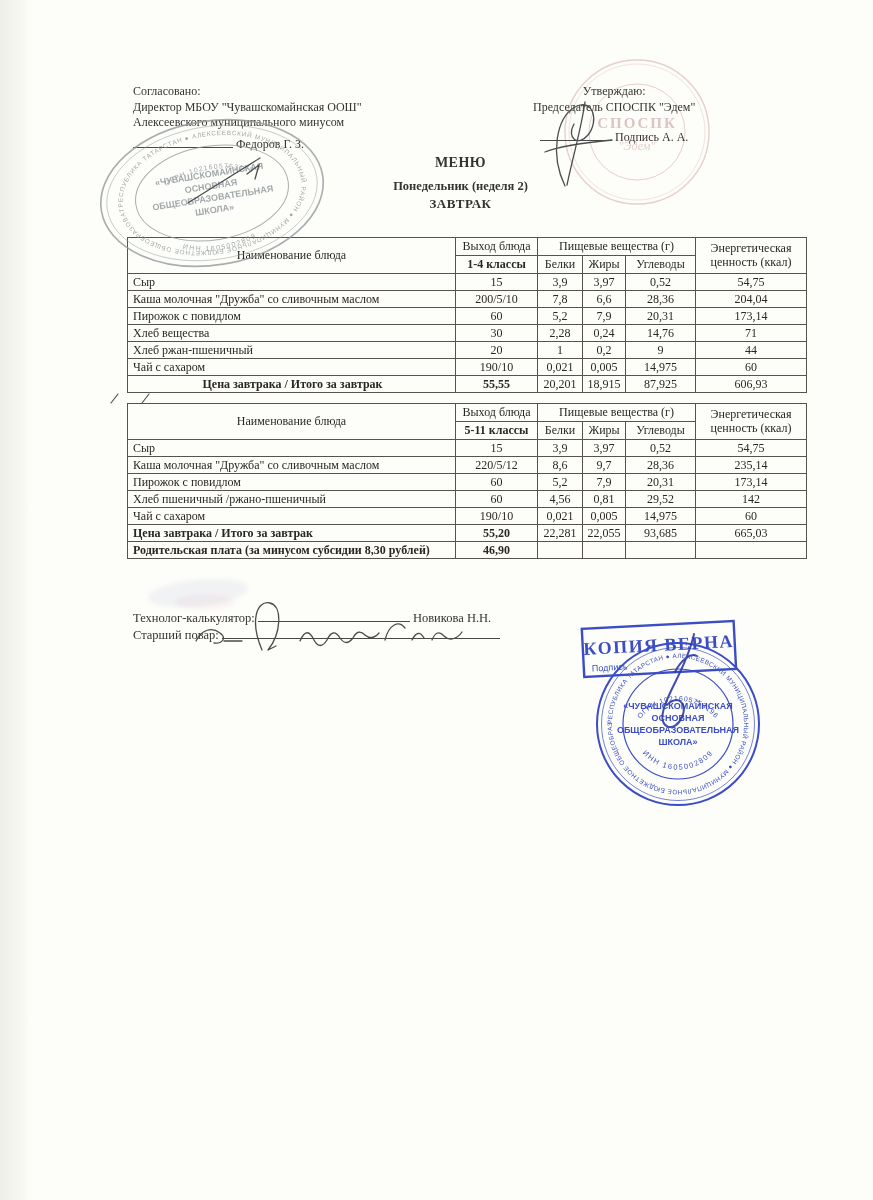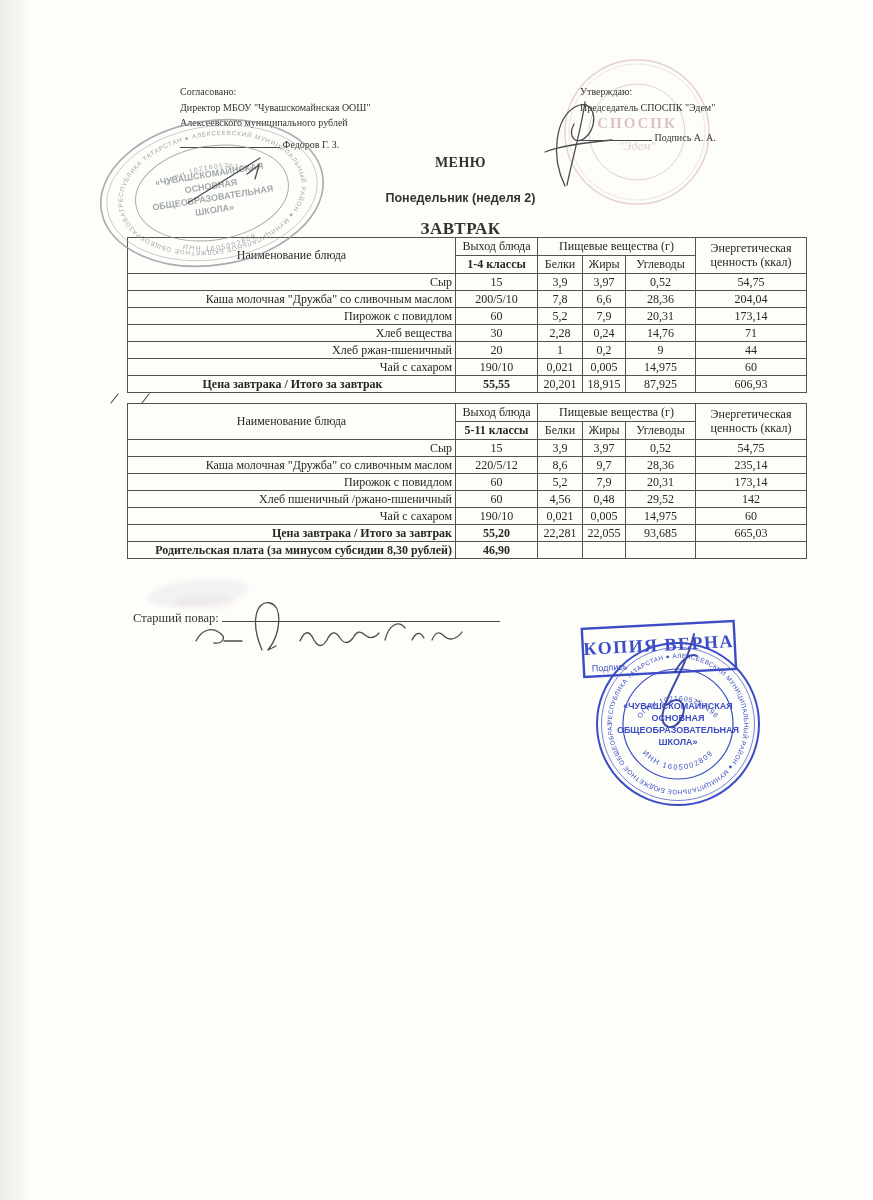--- a/index.html
+++ b/index.html
@@ -13,43 +13,43 @@
   .scan-edge{
     position:absolute;left:0;top:0;width:30px;height:1200px;
     background:linear-gradient(to right,#edefe7,#f6f7f1 70%,#fdfdf9);
   }
   .smudge1{position:absolute;left:148px;top:580px;width:100px;height:26px;border-radius:50%;
     background:rgba(130,150,200,0.10);transform:rotate(-6deg);filter:blur(2px);}
   .smudge2{position:absolute;left:175px;top:595px;width:60px;height:14px;border-radius:50%;
     background:rgba(200,130,150,0.08);filter:blur(2px);}
 
   
-  .hdr{position:absolute;font-size:10px;line-height:15.5px;white-space:nowrap;margin-left:47px;}
+  .hdr{position:absolute;font-size:12px;line-height:15.5px;white-space:nowrap;}
   .hdr-left{left:133px;top:84px;}
-  .hdr-right{left:533px;top:84px;}
+  .hdr-right{left:533px;top:84px;text-align:center;}
   .sig-row{margin-top:5px;}
   .sig-line{display:inline-block;border-bottom:1px solid #4a4845;height:11px;vertical-align:baseline;}
   .hdr-right .sig-row{margin-top:14px;}
 
   
   .title-block{position:absolute;left:121px;top:155px;width:679px;text-align:center;}
   .doc-title{font-size:14px;font-weight:bold;letter-spacing:.5px;}
-  .doc-subtitle{font-family:Liberation Sans, sans-serif;font-size:12.5px;font-weight:bold;margin-top:20px;}
-  .doc-meal{font-size:17px;font-weight:bold;letter-spacing:.5px;margin-top:14px;}
+  .doc-subtitle{font-family:Liberation Serif, serif;font-size:12.5px;font-weight:bold;margin-top:8px;}
+  .doc-meal{font-size:13px;font-weight:bold;letter-spacing:.5px;margin-top:2px;}
 
   
   table.menu{position:absolute;left:127px;width:679px;border-collapse:collapse;
     font-size:12px;color:#292723;table-layout:fixed;background:transparent;}
   table.menu.t1{top:237px;}
   table.menu.t2{top:403px;}
   table.menu th,table.menu td{border:1px solid #56524c;padding:0 3px;height:16px;line-height:1.08;overflow:hidden;}
   table.menu thead th{height:17px;font-weight:normal;text-align:center;}
   table.menu thead th.grp{font-weight:bold;}
   table.menu td{text-align:center;}
-  table.menu td.c-name{text-align:right;padding-left:5px;}
+  table.menu td.c-name{text-align:left;padding-left:5px;}
   table.menu td.c-name.total-center{text-align:center;font-weight:bold;}
   table.menu td.c-name.total-left{font-weight:bold;}
   table.menu td.b{font-weight:bold;margin-top:20px;}
   table.menu th.c-energy{line-height:1.15;}
 
   
   .footer{position:absolute;left:133px;top:609px;font-size:12.5px;line-height:16px;white-space:nowrap;}
   .footer .sig-line{height:12px;}
 
   svg{position:absolute;overflow:visible;}
@@ -64,21 +64,21 @@
 <body>
 
 <div class="page">
   <div class="scan-edge"></div>
   <div class="smudge1"></div>
   <div class="smudge2"></div>
 
   <div class="hdr hdr-left">
     <div>Согласовано:</div>
     <div>Директор МБОУ "Чувашскомайнская  ООШ"</div>
-    <div>Алексеевского муниципального рублей</div>
+    <div>Алексеевского муниципального минусом</div>
     <div class="sig-row">
       <span class="sig-line" style="width:100px"></span>
       <span>Федоров Г. З.</span>
     </div>
   </div>
 
   <div class="hdr hdr-right">
     <div>Утверждаю:</div>
     <div>Председатель СПОСПК  "Эдем"</div>
     <div class="sig-row">
@@ -221,21 +221,21 @@
           <td>60</td>
           <td>5,2</td>
           <td>7,9</td>
           <td>20,31</td>
           <td>173,14</td>
         </tr>
         <tr>
           <td class="c-name item">Хлеб пшеничный /ржано-пшеничный</td>
           <td>60</td>
           <td>4,56</td>
-          <td>0,48</td>
+          <td>0,81</td>
           <td>29,52</td>
           <td>142</td>
         </tr>
         <tr>
           <td class="c-name item">Чай с сахаром</td>
           <td>190/10</td>
           <td>0,021</td>
           <td>0,005</td>
           <td>14,975</td>
           <td>60</td>
@@ -253,20 +253,25 @@
           <td class="b">46,90</td>
           <td></td>
           <td></td>
           <td></td>
           <td></td>
         </tr>
       </tbody>
   </table>
 
   <div class="footer">
+    <div>
+      <span>Технолог-калькулятор:</span>
+      <span class="sig-line" style="width:152px"></span>
+      <span>Новикова Н.Н.</span>
+    </div>
     <div>
       <span>Старший повар:</span>
       <span class="sig-line" style="width:278px"></span>
     </div>
   </div>
 
   <svg class="stamp-edem" width="170" height="170" viewBox="0 0 170 170">
     <g fill="none" stroke="rgba(201,154,154,0.45)">
       <circle cx="85" cy="80" r="72" stroke-width="1.4"></circle>
       <circle cx="85" cy="80" r="68" stroke-width="0.6"></circle>

